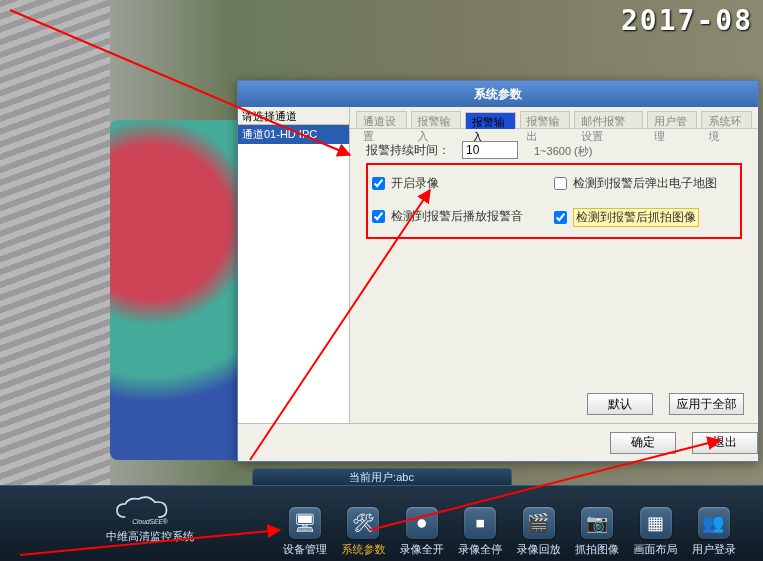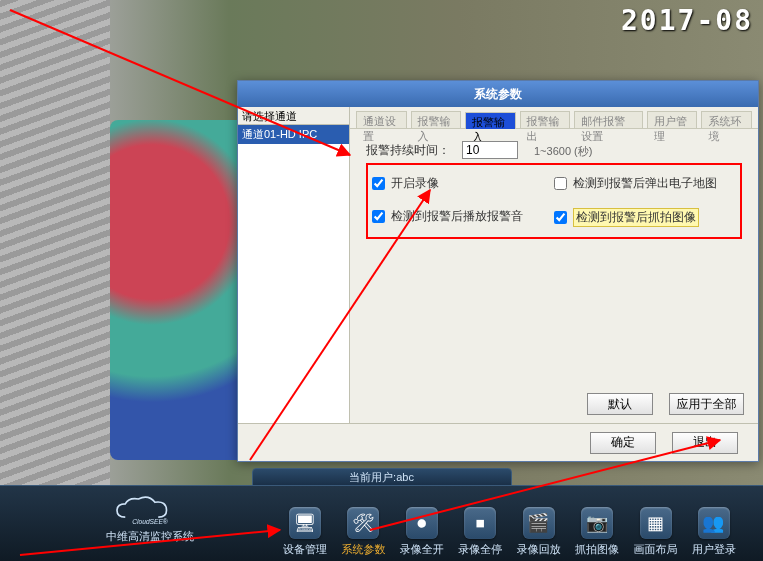--- a/index.html
+++ b/index.html
@@ -88,21 +88,21 @@
   .ck-col { flex:1; display:flex; flex-direction:column; gap:8px; }
   .highlight { background:#fff8b0; border:1px solid #d8c040; padding:0 2px; }
   .btn {
     width:66px; height:22px; border:1px solid #888;
     background:linear-gradient(#fefefe,#e2e2e2);
     font-size:12px; cursor:pointer;
   }
   .dlg-footer {
     height:38px; background:#f0efe8; border-top:1px solid #c0c0b0;
     display:flex; justify-content:flex-end; align-items:center; gap:16px;
-    padding-right:20px;
+    padding-right:0;
   }
 
   
   .bottombar {
     position:absolute; left:0; right:0; bottom:0; height:76px;
     background:linear-gradient(#223548,#0f1a24);
     color:#cfe3f7;
     border-top:1px solid #3a5a7a;
   }
   .user-strip {

